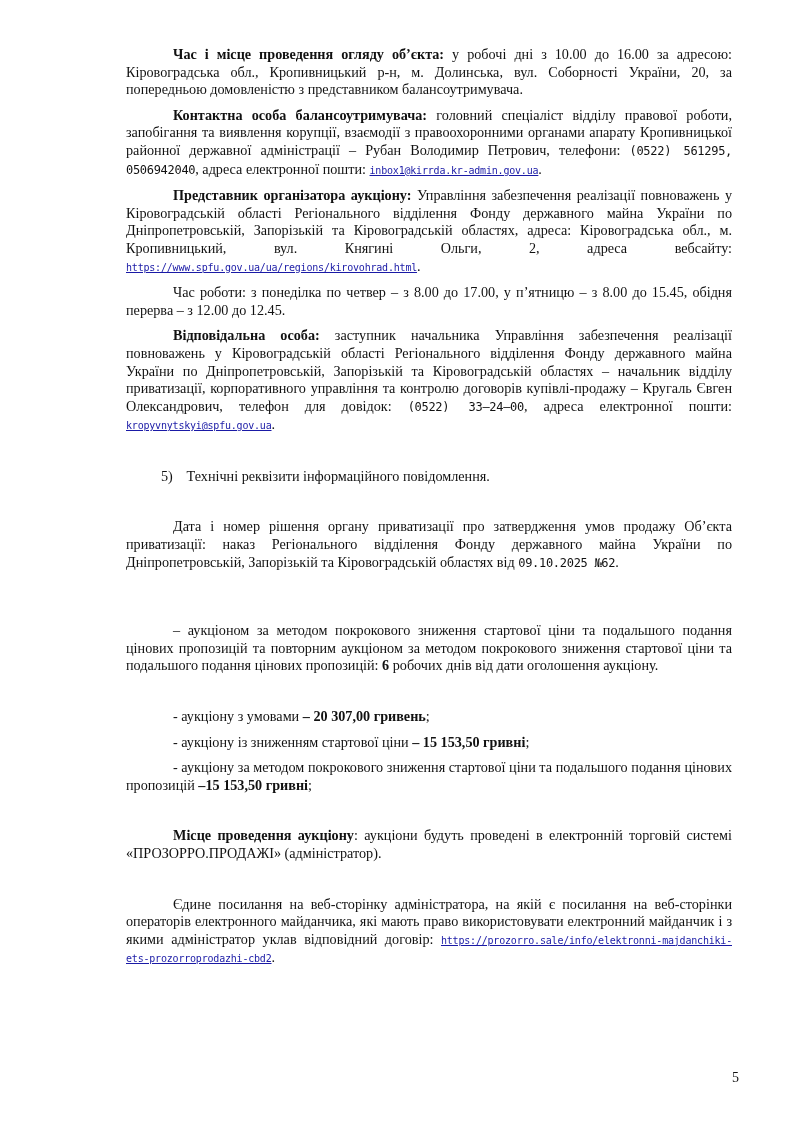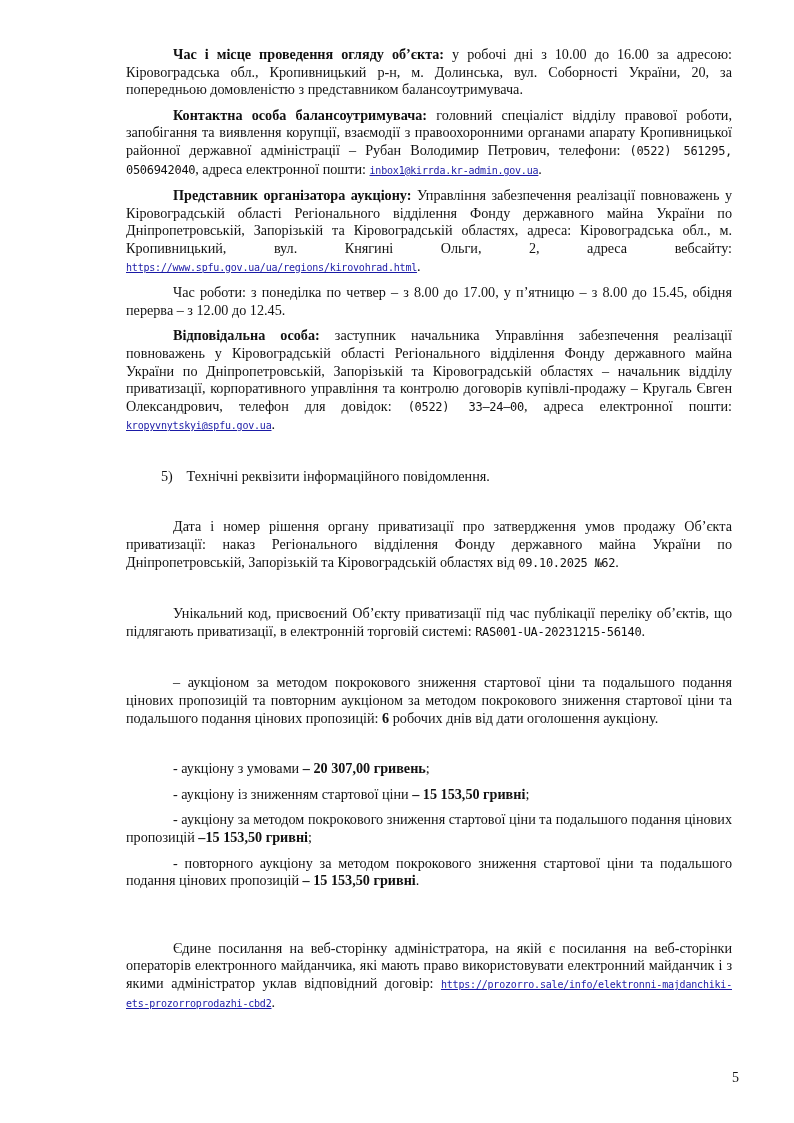--- a/index.html
+++ b/index.html
@@ -33,30 +33,29 @@
 
   <p class="ind"><b>Відповідальна особа:</b><span> заступник начальника Управління забезпечення реалізації повноважень у Кіровоградській області Регіонального відділення Фонду державного майна України по Дніпропетровській, Запорізькій та Кіровоградській областях – начальник відділу приватизації, корпоративного управління та контролю договорів купівлі-продажу – Кругаль Євген Олександрович, телефон для довідок: </span><span class="mono">(0522) 33–24–00</span><span>, адреса електронної пошти: </span><a class="lnk">kropyvnytskyi@spfu.gov.ua</a><span>.</span></p>
 
   <div class="gap"></div>
   <p class="heading"><span class="num">5)</span> <span>Технічні реквізити інформаційного повідомлення.</span></p>
   <div class="gap"></div>
 
   <p class="ind"><span>Дата і номер рішення органу приватизації про затвердження умов продажу Об’єкта приватизації: наказ Регіонального відділення Фонду державного майна України по Дніпропетровській, Запорізькій та Кіровоградській областях від </span><span class="mono">09.10.2025 №62</span><span>.</span></p>
   <div class="gap"></div>
 
-  <p class="ind"><span>Унікальний код, присвоєний Об’єкту приватизації під час публікації переліку об’єктів, що підлягають приватизації, в електронній торговій системі: </span><span class="mono">RAS001-UA-20231215-56140</span><span>.</span></p>
   <div class="gap"></div>
 
   <p class="ind"><span>–  аукціоном за методом покрокового зниження стартової ціни та подальшого подання цінових пропозицій та повторним аукціоном за методом покрокового зниження стартової ціни та подальшого подання цінових пропозицій: </span><b>6</b><span> робочих днів від дати оголошення аукціону.</span></p>
   <div class="gap"></div>
 
   <p class="ind"><span>- аукціону з умовами </span><b>– 20 307,00 гривень</b><span>;</span></p>
   <p class="ind"><span>- аукціону із зниженням стартової ціни </span><b>– 15 153,50 гривні</b><span>;</span></p>
   <p class="ind"><span>- аукціону за методом покрокового зниження стартової ціни та подальшого подання цінових пропозицій </span><b>–15 153,50 гривні</b><span>;</span></p>
-  <p class="ind"><span>- повторного аукціону за методом покрокового зниження стартової ціни та подальшого подання цінових пропозицій </span><b>– 15 153,50 гривні</b><span>.</span></p>
   <div class="gap"></div>
 
+  <p class="ind"><b>Місце проведення аукціону</b><span>: аукціони будуть проведені в електронній торговій системі «ПРОЗОРРО.ПРОДАЖІ» (адміністратор).</span></p>
   <div class="gap"></div>
 
   <p class="ind"><span>Єдине посилання на веб-сторінку адміністратора, на якій є посилання на веб-сторінки операторів електронного майданчика, які мають право використовувати електронний майданчик і з якими адміністратор уклав відповідний договір: </span><a class="lnk">https://prozorro.sale/info/elektronni-majdanchiki-ets-prozorroprodazhi-cbd2</a><span>.</span></p>
 </div>
 
 <div class="pagenum">5</div>
 
 </body></html>

